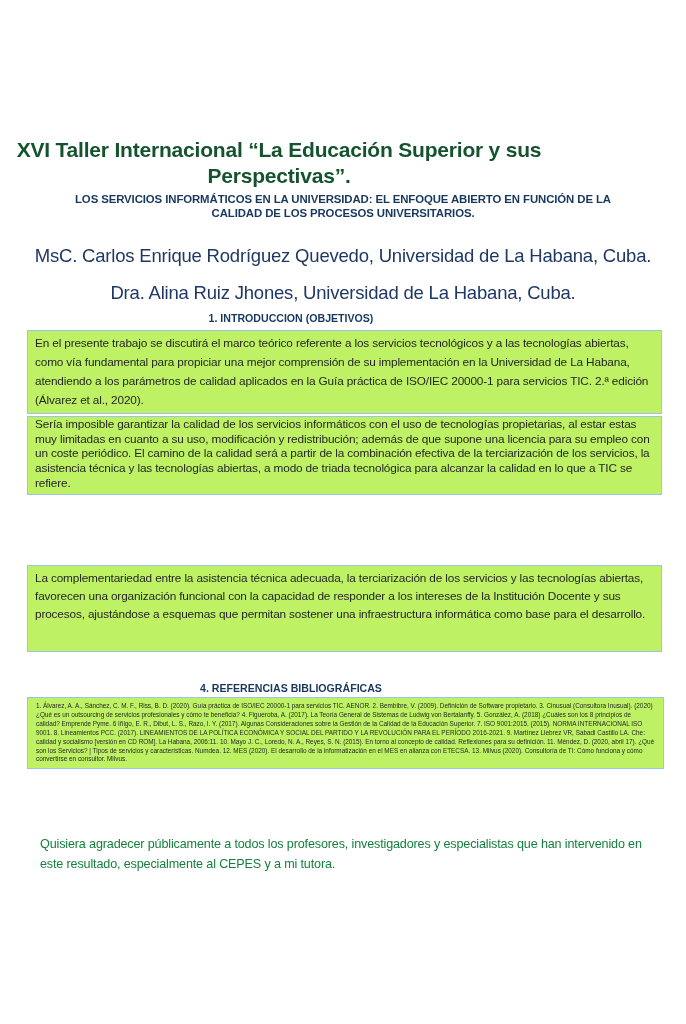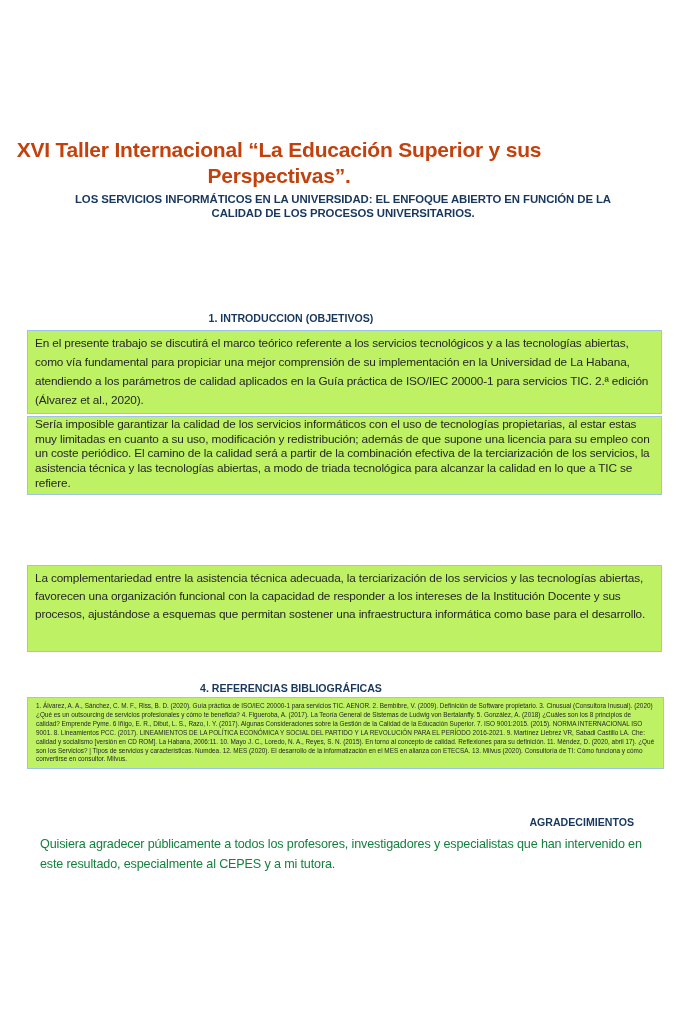--- a/index.html
+++ b/index.html
@@ -9,21 +9,21 @@
     width:686px;height:1024px;
     margin:0 auto;
     background:#ffffff;
     font-family:"Liberation Sans", sans-serif;
     overflow:hidden;
   }
   
   .title{
     position:absolute;top:137px;left:0;width:558px;
     text-align:center;
-    color:#c2410c;
+    color:#14532d;
     font-size:21px;line-height:26px;font-weight:600;
     white-space:pre-line;
     letter-spacing:-0.2px;
   }
   .subtitle{
     position:absolute;top:193px;left:13px;width:660px;
     text-align:center;
     color:#17375E;
     font-size:11.4px;line-height:13.5px;font-weight:700;
     white-space:pre-line;
@@ -81,34 +81,37 @@
 <body>
 
 <div class="page">
 
   <div class="title">XVI Taller Internacional “La Educación Superior y sus
 Perspectivas”.</div>
 
   <div class="subtitle">LOS SERVICIOS INFORMÁTICOS EN LA UNIVERSIDAD: EL ENFOQUE ABIERTO EN FUNCIÓN DE LA
 CALIDAD DE LOS PROCESOS UNIVERSITARIOS.</div>
 
+  <div class="authors">
+    <div class="author-line">MsC. Carlos Enrique Rodríguez Quevedo, Universidad de La Habana, Cuba.</div>
+    <div class="author-line">Dra. Alina Ruiz Jhones, Universidad de La Habana, Cuba.</div>
+  </div>
 
   <div class="sec-heading h-intro">1. INTRODUCCION (OBJETIVOS)</div>
 
   <div class="txt-box box-intro">En el presente trabajo se discutirá el marco teórico referente a los servicios tecnológicos y a las tecnologías abiertas, como vía fundamental para propiciar una mejor comprensión de su implementación en la Universidad de La Habana, atendiendo a los parámetros de calidad aplicados en la Guía práctica de ISO/IEC 20000-1 para servicios TIC. 2.ª edición (Álvarez et al., 2020).</div>
 
   <div class="sec-heading h-des">3. DESARROLLO</div>
 
   <div class="txt-box box-des">Sería imposible garantizar la calidad de los servicios informáticos con el uso de tecnologías propietarias, al estar estas muy limitadas en cuanto a su uso, modificación y redistribución; además de que supone una licencia para su empleo con un coste periódico. El camino de la calidad será a partir de la combinación efectiva de la terciarización de los servicios, la asistencia técnica y las tecnologías abiertas, a modo de triada tecnológica para alcanzar la calidad en lo que a TIC se refiere.</div>
 
   <div class="sec-heading h-conc">3. CONCLUSIONES</div>
 
   <div class="txt-box box-conc">La complementariedad entre la asistencia técnica adecuada, la terciarización de los servicios y las tecnologías abiertas, favorecen una organización funcional con la capacidad de responder a los intereses de la Institución Docente y sus procesos, ajustándose a esquemas que permitan sostener una infraestructura informática como base para el desarrollo.</div>
 
   <div class="sec-heading h-refs">4. REFERENCIAS BIBLIOGRÁFICAS</div>
 
   <div class="txt-box box-refs">1. Álvarez, A. A., Sánchez, C. M. F., Riss, B. D. (2020). Guía práctica de ISO/IEC 20000-1 para servicios TIC. AENOR. 2. Bembibre, V. (2009). Definición de Software propietario. 3. Cinusual (Consultora Inusual). (2020) ¿Qué es un outsourcing de servicios profesionales y cómo te beneficia? 4. Figueroba, A. (2017). La Teoría General de Sistemas de Ludwig von Bertalanffy. 5. González, A. (2018) ¿Cuáles son los 8 principios de calidad? Emprende Pyme. 6 Iñigo, E. R., Dibut, L. S., Razo, I. Y. (2017). Algunas Consideraciones sobre la Gestión de la Calidad de la Educación Superior. 7. ISO 9001:2015. (2015). NORMA INTERNACIONAL ISO 9001. 8. Lineamientos PCC. (2017). LINEAMIENTOS DE LA POLÍTICA ECONÓMICA Y SOCIAL DEL PARTIDO Y LA REVOLUCIÓN PARA EL PERÍODO 2016-2021. 9. Martínez Llebrez VR, Sabadi Castillo LA. Che: calidad y socialismo [versión en CD ROM]. La Habana, 2006:11. 10. Mayo J. C., Loredo, N. A., Reyes, S. N. (2015). En torno al concepto de calidad. Reflexiones para su definición. 11. Méndez, D. (2020, abril 17). ¿Qué son los Servicios? | Tipos de servicios y características. Numdea. 12. MES (2020). El desarrollo de la informatización en el MES en alianza con ETECSA. 13. Milvus (2020). Consultoría de TI: Cómo funciona y cómo convertirse en consultor. Milvus.</div>
 
-  <div class="sec-heading h-ack">AGRADECIMIENTOS</div>
 
   <div class="ack-body">Quisiera agradecer públicamente a todos los profesores, investigadores y especialistas que han intervenido en este resultado, especialmente al CEPES y a mi tutora.</div>
 
 </div>
 
 </body></html>

